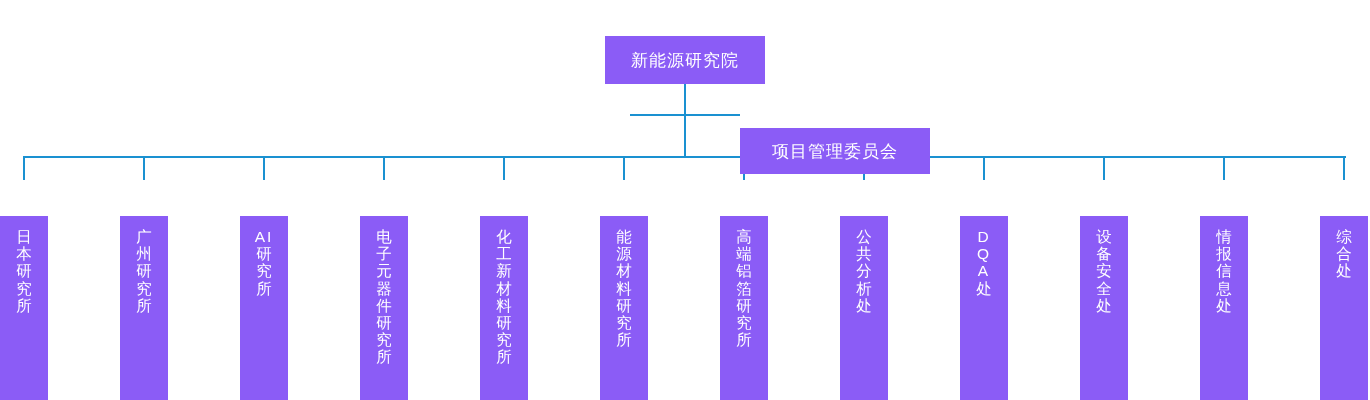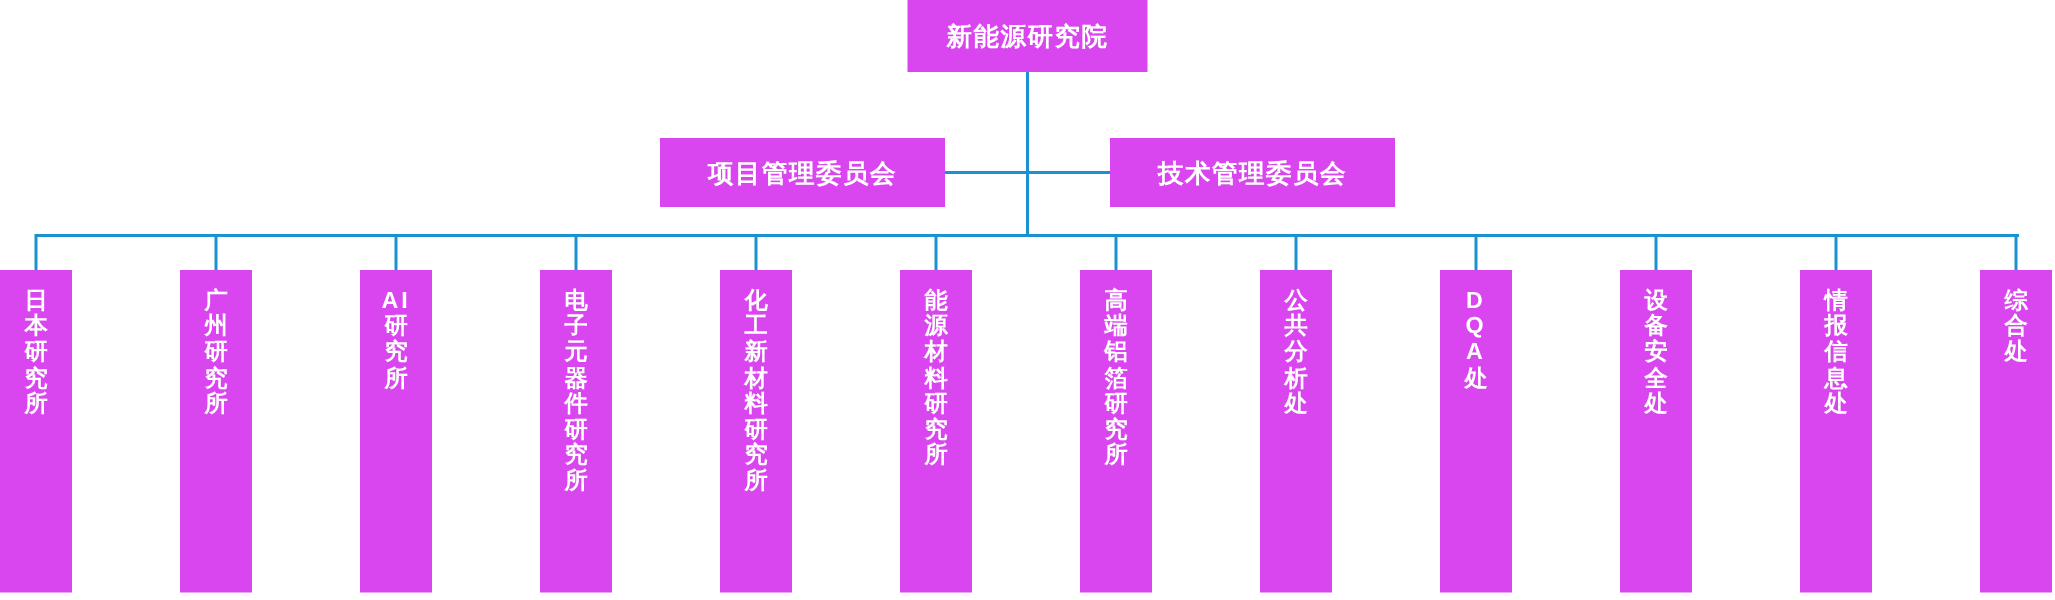--- a/index.html
+++ b/index.html
@@ -23,24 +23,25 @@
   .line {
     position: absolute;
     background: #1a91d1;
   }
   .v-line { width: 2px; }
   .h-line { height: 2px; }
 
   
   .node {
     position: absolute;
-    background: #d946ef;
+    background: #8b5cf6;
     color: #ffffff;
-    font-weight: bold;
+    font-weight: normal;
     box-sizing: border-box;
+    margin-top: 36px;
   }
 
   
   .node.horiz {
     display: flex;
     align-items: center;
     justify-content: center;
     font-size: 17px;
     letter-spacing: 1px;
     line-height: 1;
@@ -95,26 +96,23 @@
       <div class="line v-line" style="left: 983px; top: 156px; height: 24px;"></div>
       <div class="line v-line" style="left: 1103px; top: 156px; height: 24px;"></div>
       <div class="line v-line" style="left: 1223px; top: 156px; height: 24px;"></div>
       <div class="line v-line" style="left: 1343px; top: 156px; height: 24px;"></div>
     </div>
 
   <div class="node horiz" style="left:605px; top:0px; width:160px; height:48px;">
     <span>新能源研究院</span>
   </div>
 
-  <div class="node horiz" style="left:440px; top:92px; width:190px; height:46px;">
+
+  <div class="node horiz" style="left:740px; top:92px; width:190px; height:46px;">
     <span>项目管理委员会</span>
-  </div>
-
-  <div class="node horiz" style="left:740px; top:92px; width:190px; height:46px;">
-    <span>技术管理委员会</span>
   </div>
 
   <div id="departments">
       <div class="node vert" title="日本研究所" style="left: 0px; top: 180px; width: 48px; height: 215px;">
         <span class="stack">
           <span class="ch">日</span>
           <span class="ch">本</span>
           <span class="ch">研</span>
           <span class="ch">究</span>
           <span class="ch">所</span>

